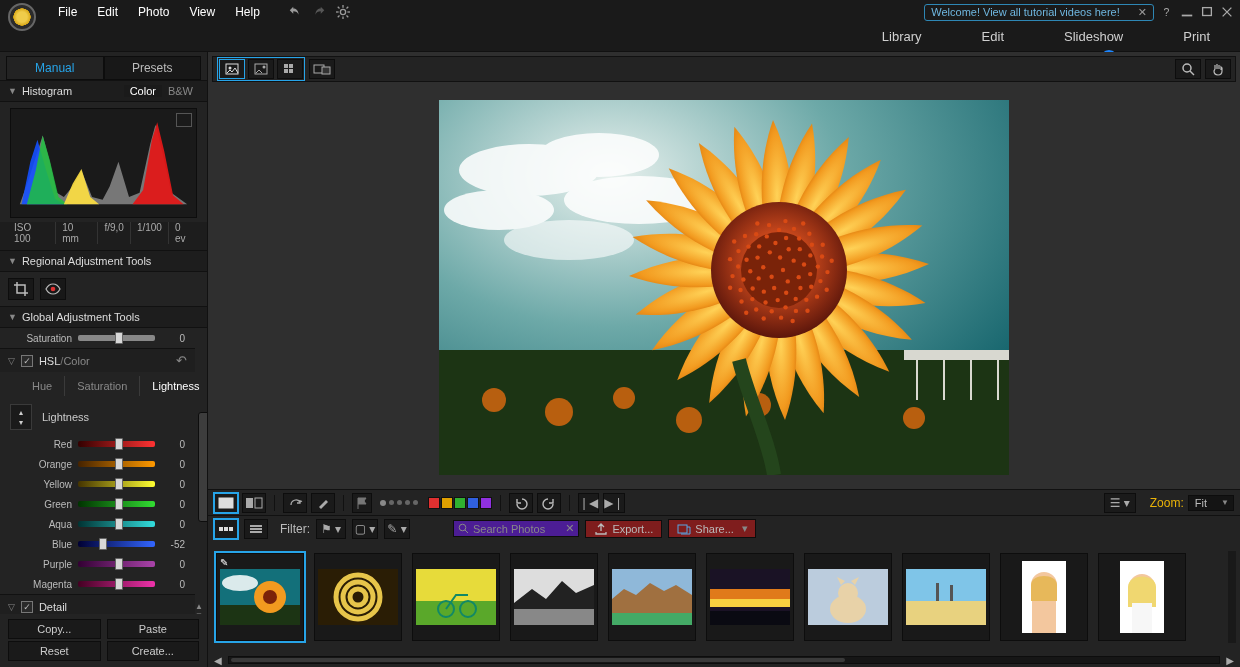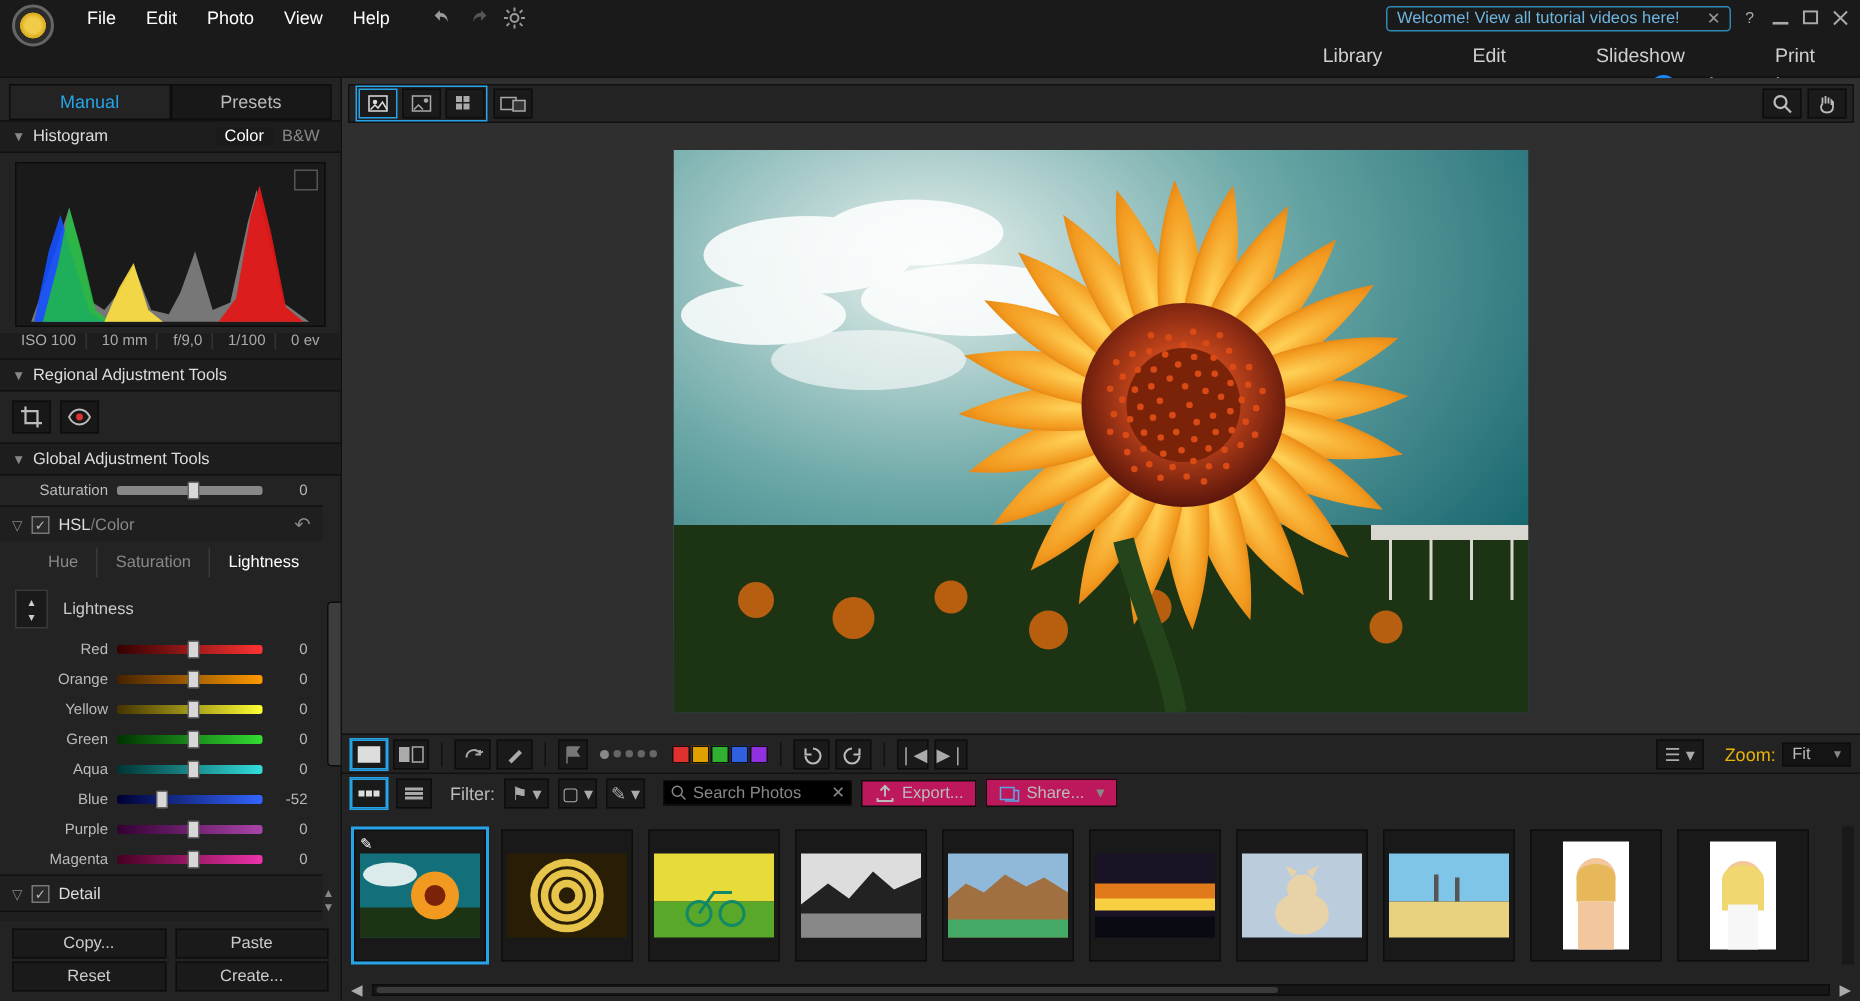--- a/index.html
+++ b/index.html
@@ -21,21 +21,21 @@
   .module-tabs { display:flex; margin-left:46px; }
   .module-tab { font-size:13px; color:#d0d0d0; padding:5px 30px 6px; }
   .module-tab.active { color:#27a4e8; border:1px solid #3a3a3a; border-bottom:1px solid #232323; background:#232323; border-radius:3px 3px 0 0; }
   .module-right { margin-left:auto; display:flex; align-items:center; gap:10px; padding-right:10px; padding-bottom:4px;}
   .app-pill { border:1px solid #4a4a4a; border-radius:10px; color:#ccc; font-size:10px; padding:1px 8px; }
   .bell { width:18px;height:18px;border-radius:50%;background:#1d86ff; display:flex;align-items:center;justify-content:center;}
   .brand { font-size:16px; color:#eee; letter-spacing:.3px; }
 
   
   .workspace { position:absolute; top:52px; left:0; right:0; bottom:0; display:flex; }
-  .left-panel { width:228px; background:#232323; border-right:1px solid #111; display:flex; flex-direction:column; }
+  .left-panel { width:208px; background:#232323; border-right:1px solid #111; display:flex; flex-direction:column; }
   .center-area { flex:1; display:flex; flex-direction:column; background:#2f2f2f; min-width:0;}
 
   
   .subtabs { display:flex; height:24px; margin:4px 6px 0; }
   .subtab { flex:1; text-align:center; font-size:12px; line-height:22px; color:#bbb; border:1px solid #0d0d0d; background:#181818; cursor:default;}
   .subtab.active { color:#27a4e8; background:#232323; }
   .section-head { display:flex; align-items:center; height:22px; padding:0 8px; color:#ddd; font-size:11px; border-top:1px solid #111; border-bottom:1px solid #111; background:#1d1d1d;}
   .section-head .mode-pair { margin-left:auto; display:flex; gap:0px; font-size:11px; }
   .mode-opt { padding:0 6px; color:#888; }
   .mode-opt.active { color:#fff; background:#1a1a1a; }
@@ -100,22 +100,22 @@
   .dot-row { display:flex; gap:3px; margin-left:4px;}
   .dot { width:5px;height:5px;border-radius:50%;background:#666;}
   .dot.big{width:6px;height:6px;background:#888;}
   .swatch-row { display:flex; gap:1px; margin-left:6px;}
   .swatch { width:12px;height:12px;border:1px solid #111;}
   .strip-bar1 .spacer { flex:1;}
   .zoom-select { background:#141414; border:1px solid #0d0d0d; color:#bbb; font-size:11px; padding:1px 26px 1px 6px; position:relative;}
   .zoom-select::after{content:"▼";position:absolute;right:4px;top:2px;font-size:8px;color:#888;}
 
   .strip-bar2 { height:26px; background:#232323; border-top:1px solid #111; display:flex; align-items:center; padding:0 6px; gap:6px;}
-  .search-box { display:flex; align-items:center; background:#000000; border:1px solid #0d0d0d; padding:1px 4px; gap:4px; color:#888; font-size:11px;}
-  .share-btn { display:flex; align-items:center; gap:4px; background:#be185d; border:1px solid #0d0d0d; padding:2px 8px; color:#bbb; font-size:11px;}
+  .search-box { display:flex; align-items:center; background:#4c1d95; border:1px solid #0d0d0d; padding:1px 4px; gap:4px; color:#888; font-size:11px;margin-left:31px;}
+  .share-btn { display:flex; align-items:center; gap:4px; background:#7f1d1d; border:1px solid #0d0d0d; padding:2px 8px; color:#bbb; font-size:11px;}
   .share-btn.last::after{content:"▾";margin-left:4px;color:#888;}
 
   
   .filmstrip { height:112px; background:#232323; display:flex; align-items:center; padding:4px 8px; gap:10px; overflow:hidden; position:relative;}
   .thumb { width:88px; height:88px; background:#191919; border:1px solid #0d0d0d; display:flex; align-items:center; justify-content:center; position:relative;}
   .thumb.selected { outline:2px solid #27a4e8; }
   .thumb .inner { width:80px; height:56px; }
   .thumb.portrait .inner{ width:44px; height:72px;}
   .thumb .pencil { position:absolute; top:3px; left:3px; font-size:10px; color:#fff;}
   .filmstrip .right-slice { position:absolute; right:4px; top:10px; bottom:10px; width:8px; background:#191919;}

